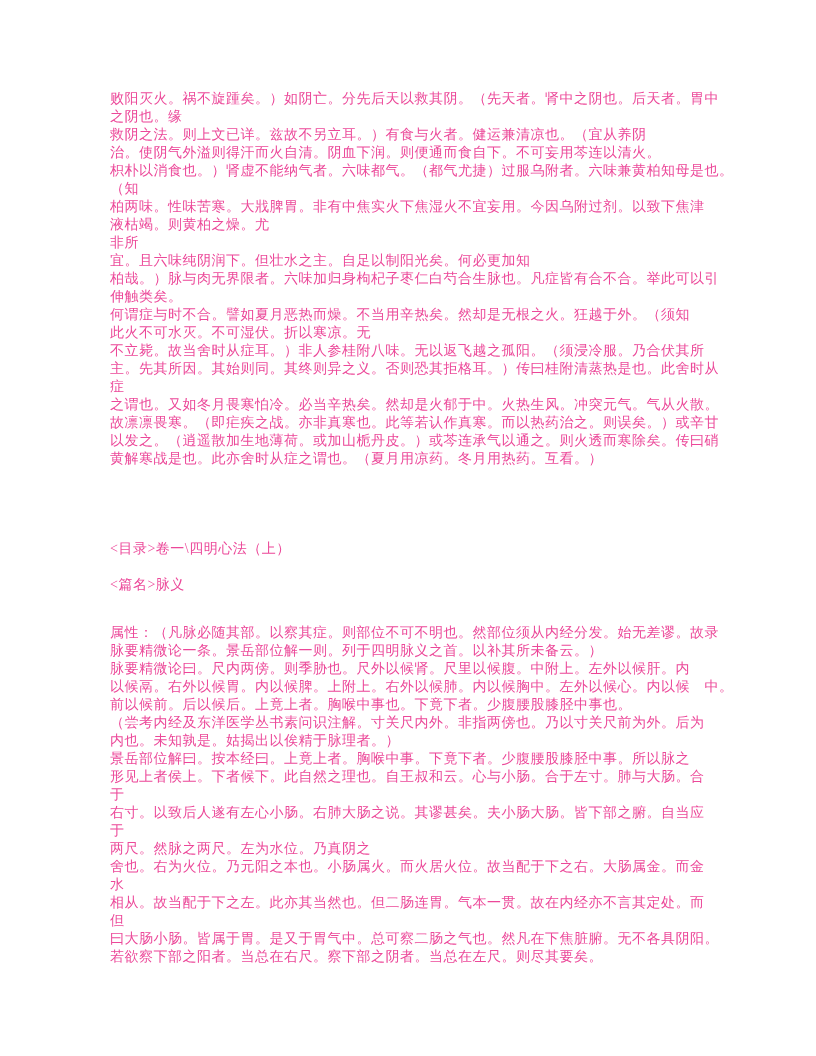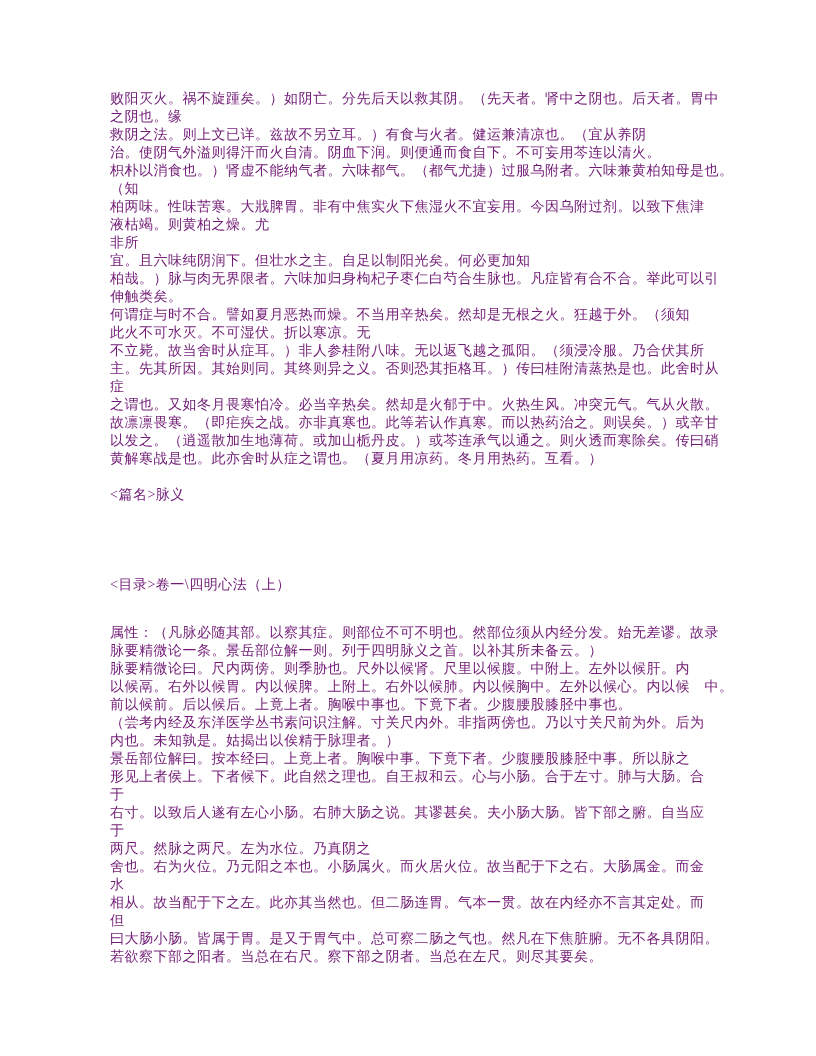--- a/index.html
+++ b/index.html
@@ -14,21 +14,21 @@
   }
   .content {
     position: absolute;
     left: 110px;
     top: 90px;
     width: 645px;
     font-family: "Liberation Serif", "DejaVu Serif", serif;
     font-size: 14px;
     line-height: 18px;
     letter-spacing: 0.5px;
-    color: #701a75;
+    color: #ec4899;
   }
   .para, .heading {
     white-space: pre-wrap;
     word-break: break-all;
     margin: 0;
   }
   .heading-toc { margin-top: 72px; }
   .heading-pian { margin-top: 18px; }
   .para-second { margin-top: 30px; }
 </style>
@@ -53,23 +53,23 @@
 何谓症与时不合。譬如夏月恶热而燥。不当用辛热矣。然却是无根之火。狂越于外。（须知
 此火不可水灭。不可湿伏。折以寒凉。无
 不立毙。故当舍时从症耳。）非人参桂附八味。无以返飞越之孤阳。（须浸冷服。乃合伏其所
 主。先其所因。其始则同。其终则异之义。否则恐其拒格耳。）传曰桂附清蒸热是也。此舍时从
 症
 之谓也。又如冬月畏寒怕冷。必当辛热矣。然却是火郁于中。火热生风。冲突元气。气从火散。
 故凛凛畏寒。（即疟疾之战。亦非真寒也。此等若认作真寒。而以热药治之。则误矣。）或辛甘
 以发之。（逍遥散加生地薄荷。或加山栀丹皮。）或芩连承气以通之。则火透而寒除矣。传曰硝
 黄解寒战是也。此亦舍时从症之谓也。（夏月用凉药。冬月用热药。互看。）</div>
 
+    <div class="heading heading-toc">&lt;目录&gt;卷一\四明心法（上）</div>
+
     <div class="heading heading-pian">&lt;篇名&gt;脉义</div>
-
-    <div class="heading heading-toc">&lt;目录&gt;卷一\四明心法（上）</div>
 
     <div class="para para-second">属性：（凡脉必随其部。以察其症。则部位不可不明也。然部位须从内经分发。始无差谬。故录
 脉要精微论一条。景岳部位解一则。列于四明脉义之首。以补其所未备云。）
 脉要精微论曰。尺内两傍。则季胁也。尺外以候肾。尺里以候腹。中附上。左外以候肝。内
 以候鬲。右外以候胃。内以候脾。上附上。右外以候肺。内以候胸中。左外以候心。内以候　中。
 前以候前。后以候后。上竟上者。胸喉中事也。下竟下者。少腹腰股膝胫中事也。
 （尝考内经及东洋医学丛书素问识注解。寸关尺内外。非指两傍也。乃以寸关尺前为外。后为
 内也。未知孰是。姑揭出以俟精于脉理者。）
 景岳部位解曰。按本经曰。上竟上者。胸喉中事。下竟下者。少腹腰股膝胫中事。所以脉之
 形见上者侯上。下者候下。此自然之理也。自王叔和云。心与小肠。合于左寸。肺与大肠。合

